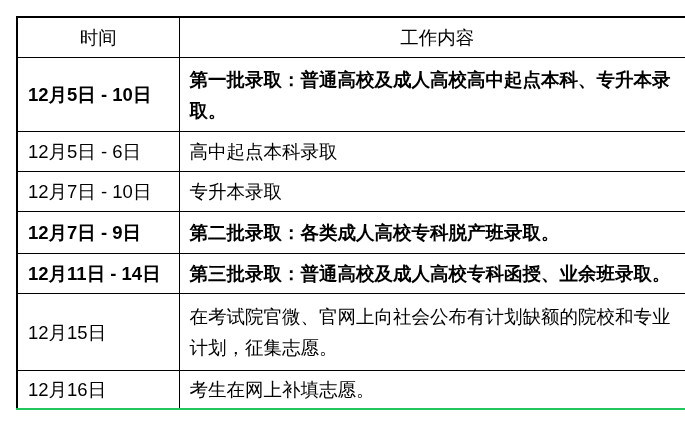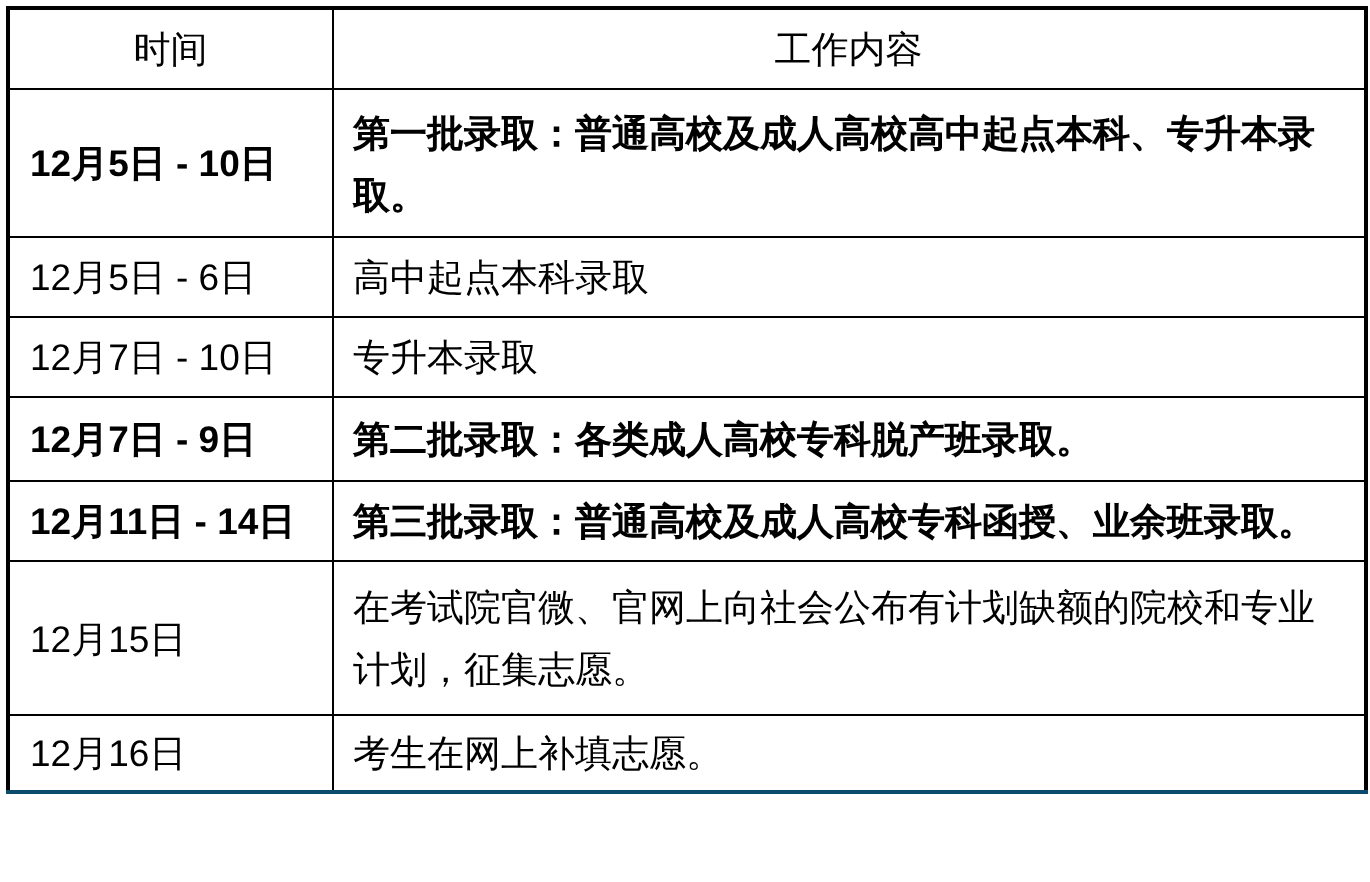--- a/index.html
+++ b/index.html
@@ -8,21 +8,21 @@
     background: #ffffff;
     width: 685px;
     height: 441px;
     font-family: "Liberation Sans", sans-serif;
     color: #000000;
   }
   .page {
     box-sizing: border-box;
     width: 545px;
     height: 441px;
-    padding: 3px;
+    padding: 16px;
     background: #ffffff;
   }
   table.schedule {
     border-collapse: collapse;
     table-layout: fixed;
     width: 679px;
     background: #ffffff;
   }
   table.schedule col.col-time { width: 162px; }
   table.schedule col.col-content { width: 517px; }
@@ -34,21 +34,21 @@
     padding: 3px 10px;
     vertical-align: middle;
     overflow: hidden;
     word-break: break-all;
   }
   
   table.schedule { border: 2px solid #000000; }
   table.schedule tr > *:first-child { border-left: 2px solid #000000; }
   table.schedule tr > *:last-child { border-right: 2px solid #000000; }
   table.schedule thead th { border-top: 2px solid #000000; }
-  table.schedule tbody tr:last-child td { border-bottom: 2px solid #0c4a6e; }
+  table.schedule tbody tr:last-child td { border-bottom: 2px solid #22c55e; }
 
   table.schedule th {
     font-weight: normal;
     text-align: center;
     height: 33px;
   }
   td.time-cell {
     text-align: left;
     white-space: nowrap;
     margin-top: 48px;

